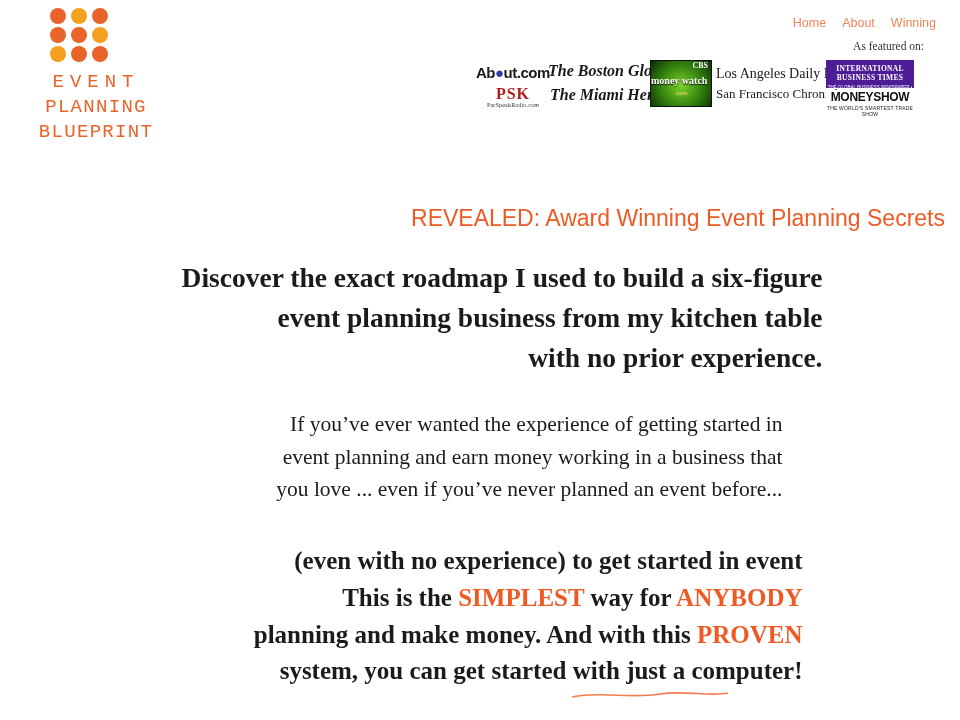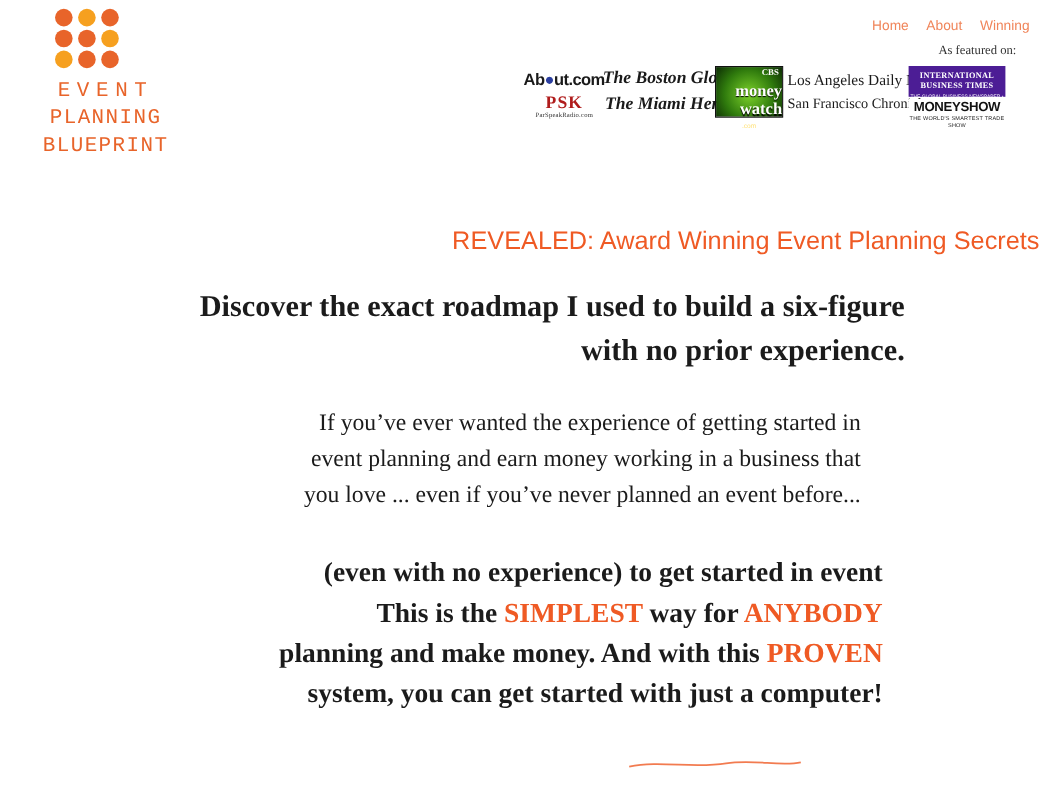--- a/index.html
+++ b/index.html
@@ -155,23 +155,23 @@
     font-family: "Liberation Serif", serif;
     font-size: 8px;
     font-weight: bold;
     text-align: right;
     padding: 1px 3px 0 0;
     line-height: 1;
   }
   .cbs-box .cbs-mid {
     color: #fff;
     font-family: "Liberation Serif", serif;
-    font-size: 15px;
-    font-weight: bold;
-    text-align: right;
+    font-size: 10px;
+    font-weight: bold;
+    text-align: left;
     line-height: 1.1;
     margin-top: 5px;
     text-shadow: 0 1px 1px #000;
   }
   .cbs-box .cbs-bot {
     color: #ffe27a;
     font-family: "Liberation Sans", sans-serif;
     font-size: 6px;
     text-align: center;
     margin-top: 4px;
@@ -349,20 +349,21 @@
   </div>
 
   <div class="content">
 
     <div class="headline-revealed">
       <span>REVEALED: </span><span class="rest">Award Winning Event Planning Secrets</span>
     </div>
 
     <div class="subhead">
       <div>Discover the exact roadmap I used to build a six-figure</div>
+      <div>event planning business from my kitchen table</div>
       <div>with no prior experience.</div>
     </div>
 
     <div class="para">
       <div>If you’ve ever wanted the experience of getting started in</div>
       <div>event planning and earn money working in a business that</div>
       <div>you love ... even if you’ve never planned an event before...</div>
     </div>
 
     <div class="closing">

